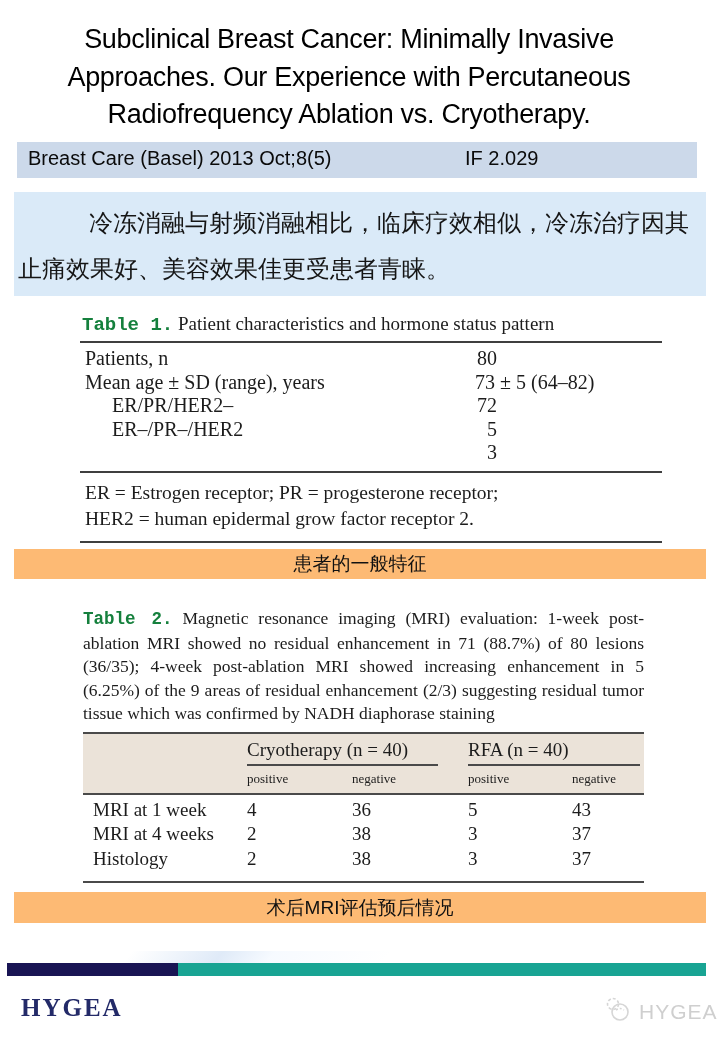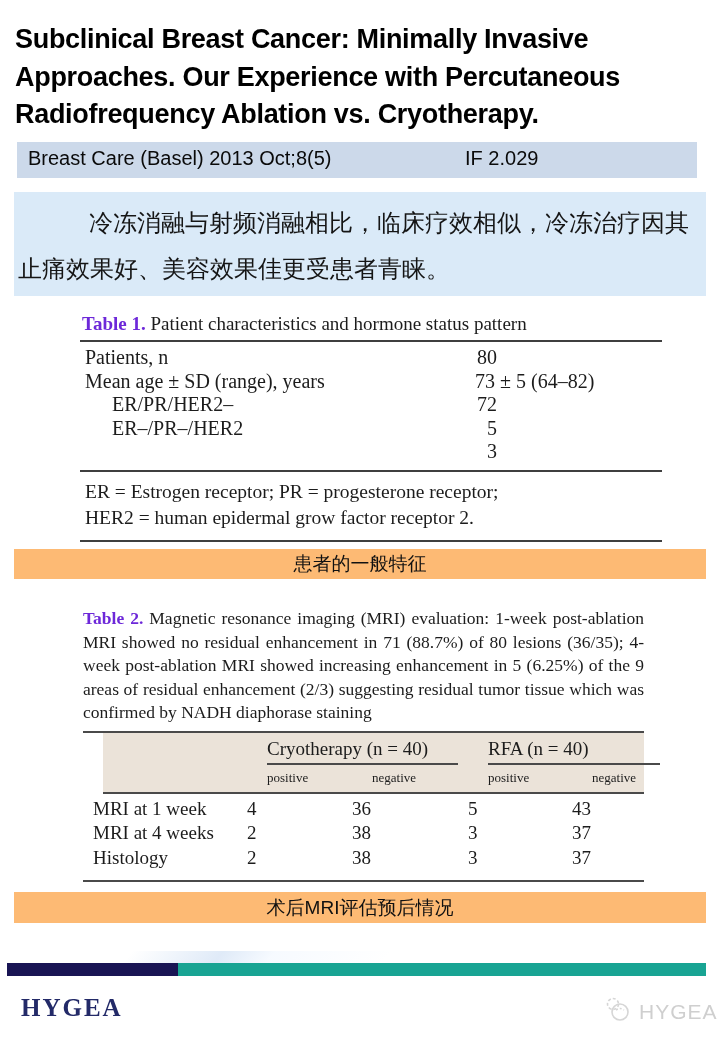--- a/index.html
+++ b/index.html
@@ -6,22 +6,23 @@
   body {
     width:720px; height:1040px; position:relative; overflow:hidden;
     background:#ffffff;
     font-family:"Liberation Sans", sans-serif;
     color:#000;
   }
 
   
   .title {
     position:absolute; left:15px; top:21px; width:668px;
-    font-size:27px; font-weight:bold; line-height:37.5px; letter-spacing:-0.3px;
+    font-size:27px; font-weight:normal; line-height:37.5px; letter-spacing:-0.3px;
     color:#000;
+    text-align:center;
   }
 
   
   .journal-bar {
     position:absolute; left:17px; top:142px; width:680px; height:36px;
     background:#ccd9ea;
   }
   .journal-citation { position:absolute; left:11px; top:5px; font-size:20px; color:#0a0a0a; }
   .journal-if       { position:absolute; left:448px; top:5px; font-size:20px; color:#0a0a0a; }
 
@@ -34,21 +35,21 @@
     margin:8px 10px 0 4px; font-size:24px; line-height:46px;
     text-indent:71px; color:#151515;
   }
 
   
   .table1 {
     position:absolute; left:80px; top:313px; width:582px;
     font-family:"Liberation Serif", serif; color:#1c1c1c;
   }
   .t-caption { font-size:19px; margin:0 0 5px 2px; }
-  .caption-label { font-family:Liberation Serif, serif; font-weight:bold; color:#6d28d9; }
+  .caption-label { font-family:Liberation Mono, monospace; font-weight:bold; color:#15803d; }
   .rule { border-top:2px solid #3f3f3f; height:0; }
   .t1-rows { padding:4px 0 6px 5px; }
   .t1-row { position:relative; height:23.5px; font-size:20px; white-space:nowrap; }
   .t1-row.indent { padding-left:27px; }
   .t1-value { position:absolute; left:390px; top:0; }
   .t1-num { display:inline-block; min-width:22px; text-align:right; }
   .t1-footnote { padding:7px 0 9px 5px; font-size:19.5px; line-height:26px; }
 
   
   .anno-bar {
@@ -58,21 +59,21 @@
   .anno-bar.first  { top:549px; height:30px; font-size:19px; line-height:30px; }
   .anno-bar.second { top:892px; height:31px; font-size:19px; line-height:31px; }
 
   
   .table2 {
     position:absolute; left:83px; top:607px; width:561px;
     font-family:"Liberation Serif", serif; color:#1c1c1c;
   }
   .t2-caption { font-size:17.5px; line-height:23.5px; text-align:justify; margin-bottom:6px; }
   .t2-table { border-top:2px solid #4a4a4a; border-bottom:2px solid #4a4a4a; background:#fff; }
-  .t2-head { background:#ebe3d9; border-bottom:2px solid #4a4a4a; padding-top:5px;margin-left:20px; }
+  .t2-head { background:#ebe3d9; border-bottom:2px solid #4a4a4a; padding-top:5px; }
   .t2-grid { display:grid; grid-template-columns:164px 105px 116px 104px 72px; }
   .t2-group { font-size:19px; padding-bottom:3px; border-bottom:2px solid #4a4a4a; }
   .span-cryo { grid-column:2/4; margin-right:30px; }
   .span-rfa  { grid-column:4/6; margin-right:4px; }
   .t2-sub > div { font-size:13px; padding:5px 0 6px 0; }
   .t2-body { padding:4px 0 9px 0; }
   .t2-body .t2-grid > div { font-size:19px; height:24.5px; }
   .t2-label { padding-left:10px; }
 
   

